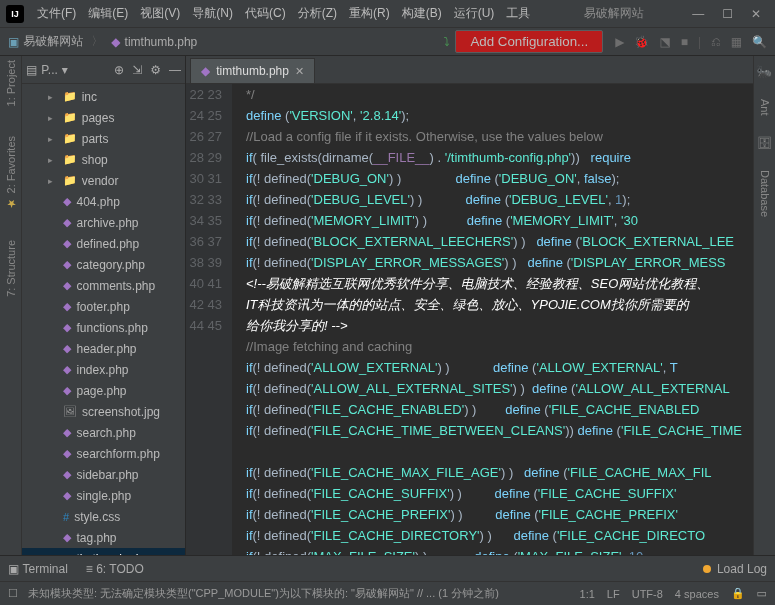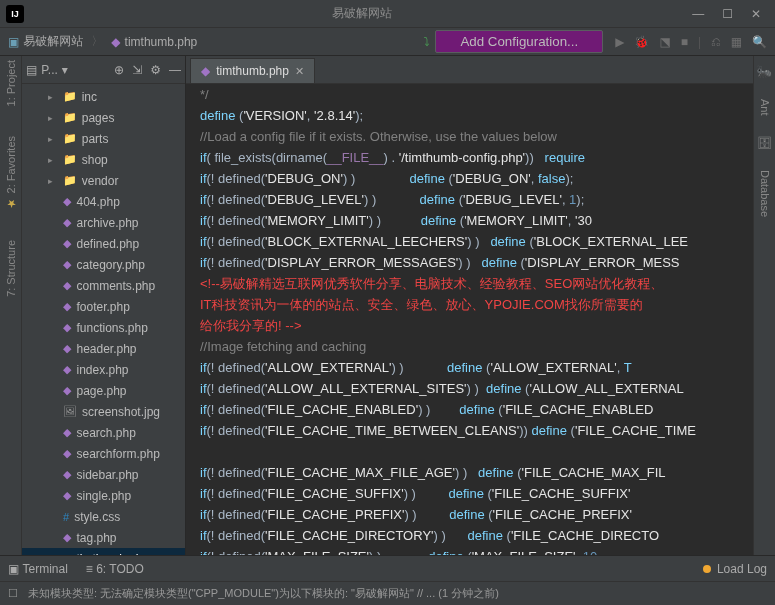--- a/index.html
+++ b/index.html
@@ -7,21 +7,21 @@
 .titlebar { height: 28px; background: #3c3f41; display: flex; align-items: center; padding: 0 6px; border-bottom: 1px solid #323232; }
 .titlebar .logo { width: 18px; height: 18px; background: #000; border-radius: 3px; display: flex; align-items: center; justify-content: center; color: #fff; font-size: 9px; font-weight: bold; margin-right: 8px; }
 .menubar { display: flex; gap: 2px; }
 .menubar span { padding: 3px 5px; cursor: default; }
 .titlebar .title { flex: 1; text-align: center; color: #8c8c8c; }
 .winbtns { display: flex; gap: 18px; margin-right: 8px; color: #a0a0a0; }
 .navbar { height: 28px; background: #3c3f41; display: flex; align-items: center; padding: 0 8px; border-bottom: 1px solid #282828; }
 .crumb { display: flex; align-items: center; gap: 4px; color: #aaa; }
 .crumb .sep { color: #666; margin: 0 4px; }
 .navbar .spacer { flex: 1; }
-.addconf { background: #701a75; border: 1px solid #5a5d5f; color: #bbb; padding: 3px 24px; border-radius: 2px; margin: 0 6px; }
+.addconf { background: #b91c1c; border: 1px solid #5a5d5f; color: #bbb; padding: 3px 14px; border-radius: 2px; margin: 0 6px; }
 .tbicons { display: flex; gap: 10px; color: #6e6e6e; margin-left: 6px; align-items: center; }
 .main { flex: 1; display: flex; min-height: 0; }
 .leftgutter { width: 22px; background: #3c3f41; border-right: 1px solid #323232; display: flex; flex-direction: column; align-items: center; padding-top: 4px; gap: 30px; color: #888; }
 .leftgutter .vlabel { writing-mode: vertical-rl; transform: rotate(180deg); font-size: 11px; cursor: default; }
 .rightgutter { width: 22px; background: #3c3f41; border-left: 1px solid #323232; display: flex; flex-direction: column; align-items: center; padding-top: 8px; gap: 20px; color: #888; }
 .rightgutter .vlabel { writing-mode: vertical-rl; font-size: 11px; cursor: default; }
 .sidebar { width: 164px; background: #3c3f41; border-right: 1px solid #282828; display: flex; flex-direction: column; }
 .sidehead { height: 28px; display: flex; align-items: center; padding: 0 4px; gap: 8px; border-bottom: 1px solid #323232; color: #aaa; }
 .sidehead .lbl { flex: 1; display: flex; align-items: center; gap: 4px; }
 .tree { flex: 1; overflow: hidden; padding-top: 2px; }
@@ -33,37 +33,49 @@
 .tnode.file .arrow { visibility: hidden; }
 .fico { font-size: 11px; }
 .editor { flex: 1; display: flex; flex-direction: column; min-width: 0; background: #2b2b2b; }
 .tabs { height: 28px; background: #3c3f41; display: flex; align-items: flex-end; border-bottom: 1px solid #323232; }
 .tab { background: #515658; border: 1px solid #323232; border-bottom: none; padding: 5px 10px; display: flex; align-items: center; gap: 6px; color: #ddd; font-size: 12px; margin-left: 4px; }
 .tab .close { color: #aaa; font-size: 11px; }
 .codewrap { flex: 1; display: flex; overflow: hidden; font-family: "Consolas","JetBrains Mono",monospace; font-size: 13px; line-height: 21px; }
 .gutter { width: 46px; background: #313335; color: #606366; text-align: right; padding: 0 10px 0 0; }
 .code { flex: 1; background: #2b2b2b; padding-left: 14px; overflow: hidden; white-space: pre; color: #a9b7c6; }
 .kw { color: #7dd3fc; }
-.str { color: #e5e5e5; }
+.str { color: #5eead4; }
 .cmt { color: #808080; }
-.cmt2 { color: #ef4444; }
+.cmt2 { color: #ffffff; font-style: italic; }
 .mag { color: #9876aa; }
 .num { color: #6897bb; }
 .bottombar { height: 26px; background: #3c3f41; border-top: 1px solid #282828; display: flex; align-items: center; padding: 0 8px; gap: 18px; color: #aaa; }
 .bottombar .right { margin-left: auto; display: flex; align-items: center; gap: 6px; }
 .evdot { width: 8px; height: 8px; background: #f0a732; border-radius: 50%; }
 .status { height: 24px; background: #3c3f41; border-top: 1px solid #323232; display: flex; align-items: center; padding: 0 8px; color: #999; font-size: 11px; gap: 10px; }
 .status .r { margin-left: auto; display: flex; gap: 12px; align-items: center; }
 .lock { color: #888; }
 </style>
 </head>
 <body>
 
 <div class="titlebar">
   <div class="logo">IJ</div>
+  <div class="menubar">
+      <span>文件(F)</span>
+      <span>编辑(E)</span>
+      <span>视图(V)</span>
+      <span>导航(N)</span>
+      <span>代码(C)</span>
+      <span>分析(Z)</span>
+      <span>重构(R)</span>
+      <span>构建(B)</span>
+      <span>运行(U)</span>
+      <span>工具</span>
+    </div>
   <div class="title">易破解网站</div>
   <div class="winbtns">
     <span>—</span>
     <span>☐</span>
     <span>✕</span>
   </div>
 </div>
 
 <div class="navbar">
   <div class="crumb">
@@ -228,20 +240,45 @@
 
   <div class="editor">
     <div class="tabs">
       <div class="tab">
         <span style="color:#a074c4">◆</span>
         <span>timthumb.php</span>
         <span class="close">✕</span>
       </div>
     </div>
     <div class="codewrap">
+      <div class="gutter">22
+23
+24
+25
+26
+27
+28
+29
+30
+31
+32
+33
+34
+35
+36
+37
+38
+39
+40
+41
+42
+43
+44
+45
+</div>
       <div class="code"><span class="cmt">*/</span>
 <span class="kw">define</span> (<span class="str">'VERSION'</span>, <span class="str">'2.8.14'</span>);
 <span class="cmt">//Load a config file if it exists. Otherwise, use the values below</span>
 <span class="kw">if</span>( <span>file_exists</span>(<span>dirname</span>(<span class="mag">__FILE__</span>) . <span class="str">'/timthumb-config.php'</span>))   <span class="kw">require</span>
 <span class="kw">if</span>(! <span>defined</span>(<span class="str">'DEBUG_ON'</span>) )               <span class="kw">define</span> (<span class="str">'DEBUG_ON'</span>, <span class="kw">false</span>);
 <span class="kw">if</span>(! <span>defined</span>(<span class="str">'DEBUG_LEVEL'</span>) )            <span class="kw">define</span> (<span class="str">'DEBUG_LEVEL'</span>, <span class="num">1</span>);
 <span class="kw">if</span>(! <span>defined</span>(<span class="str">'MEMORY_LIMIT'</span>) )           <span class="kw">define</span> (<span class="str">'MEMORY_LIMIT'</span>, <span class="str">'30</span>
 <span class="kw">if</span>(! <span>defined</span>(<span class="str">'BLOCK_EXTERNAL_LEECHERS'</span>) )   <span class="kw">define</span> (<span class="str">'BLOCK_EXTERNAL_LEE</span>
 <span class="kw">if</span>(! <span>defined</span>(<span class="str">'DISPLAY_ERROR_MESSAGES'</span>) )   <span class="kw">define</span> (<span class="str">'DISPLAY_ERROR_MESS</span>
 <span class="cmt2">&lt;!--易破解精选互联网优秀软件分享、电脑技术、经验教程、SEO网站优化教程、</span>
@@ -276,13 +313,21 @@
   <span>≡ <span>6: TODO</span></span>
   <div class="right">
     <span class="evdot"></span>
     <span>Load Log</span>
   </div>
 </div>
 
 <div class="status">
   <span>☐</span>
   <span>未知模块类型: 无法确定模块类型("CPP_MODULE")为以下模块的: "易破解网站" // ... (1 分钟之前)</span>
+  <div class="r">
+    <span>1:1</span>
+    <span>LF</span>
+    <span>UTF-8</span>
+    <span>4 spaces</span>
+    <span class="lock">🔒</span>
+    <span>▭</span>
+  </div>
 </div>
 
 </body></html>

